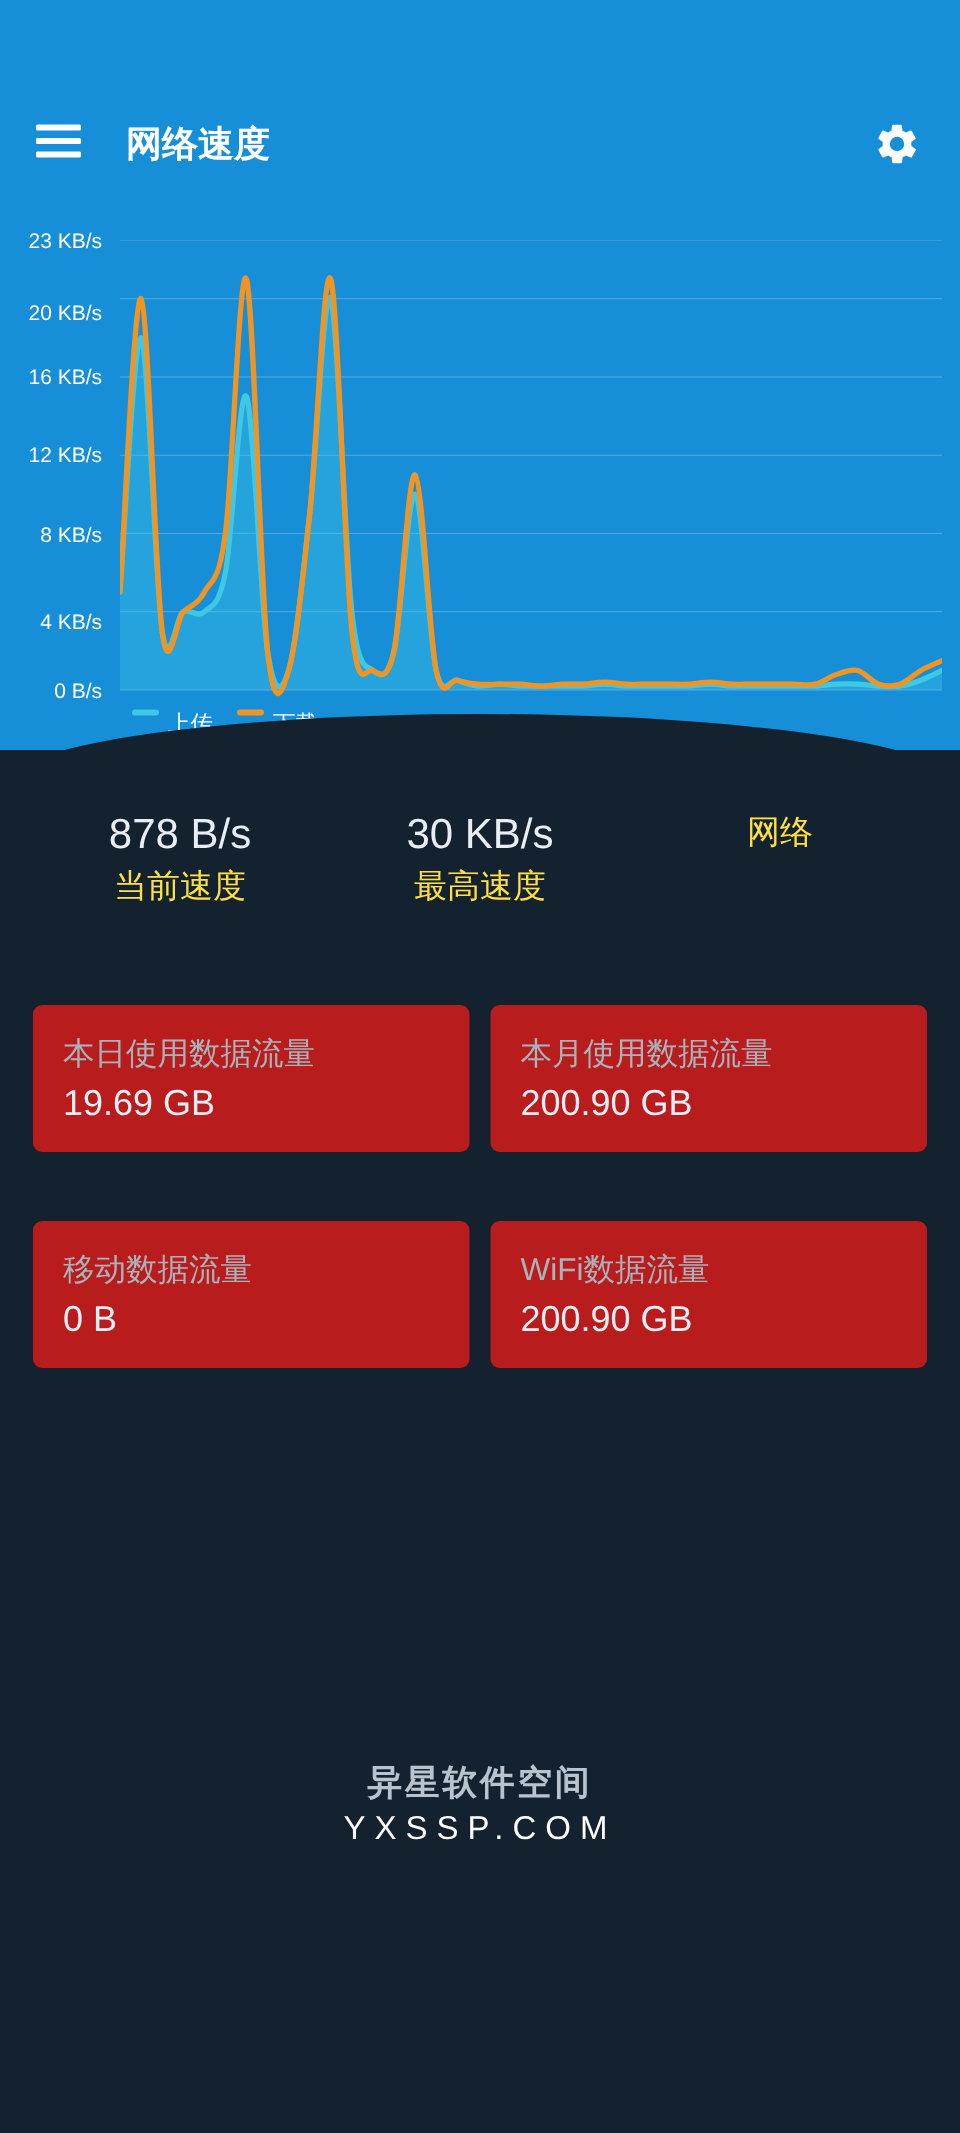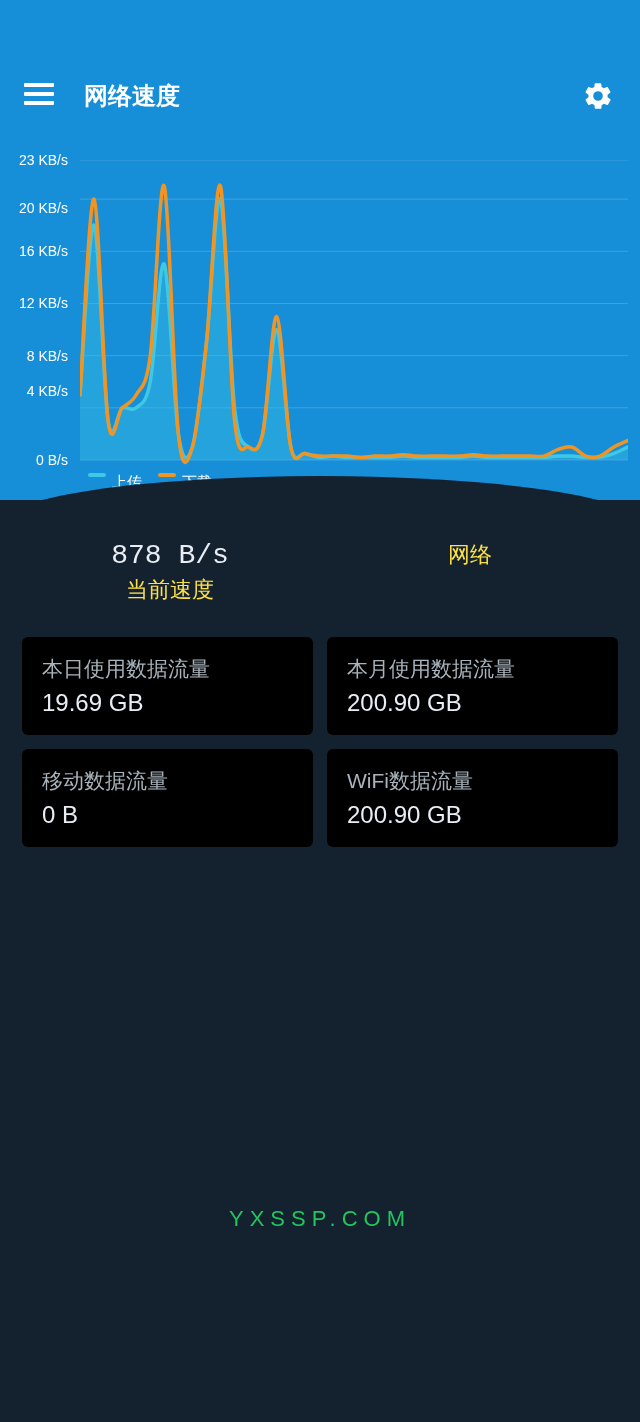--- a/index.html
+++ b/index.html
@@ -121,42 +121,42 @@
   border-radius: 50% 50% 0 0 / 100% 100% 0 0;
 }
 .stats-row {
   display: flex;
   justify-content: space-around;
   padding: 0 20px 32px;
 }
 .stat {
   text-align: center;
   flex: 1;
-  font-family: Liberation Mono, monospace;
 }
 .stat-value {
   color: #e8eef4;
   font-size: 28px;
   font-weight: 400;
   margin-bottom: 4px;
 }
 .stat-label {
   color: #fde047;
   font-size: 22px;
 }
 .cards {
   display: grid;
   grid-template-columns: 1fr 1fr;
   gap: 14px;
   padding: 0 22px;
 }
 .card {
-  background: #000000;
+  background: #b91c1c;
   border-radius: 6px;
   padding: 18px 20px;
+  margin-top: 32px;
 }
 .card-label {
   color: #a9b3bb;
   font-size: 21px;
   margin-bottom: 6px;
 }
 .card-value {
   color: #e8eef4;
   font-size: 24px;
   font-weight: 400;
@@ -171,21 +171,21 @@
 }
 .wm-title {
   font-size: 23px;
   font-weight: 700;
   letter-spacing: 2px;
   color: #b8c3cd;
 }
 .wm-url {
   font-size: 22px;
   letter-spacing: 6px;
-  color: #22c55e;
+  color: #ffffff;
   margin-top: 2px;
 }
 </style>
 </head>
 <body>
 
 <div class="header-section">
   <div class="status-bar"></div>
   <div class="app-bar">
     <div class="menu-icon">
@@ -202,21 +202,21 @@
   </div>
 
   <div class="chart-area">
     <div class="y-axis">
 
     <div class="y-tick" style="top: 0px;">23 KB/s</div>
         <div class="y-tick" style="top: 32px; margin-top: 16px;">20 KB/s</div>
         <div class="y-tick" style="top: 91.3043px;">16 KB/s</div>
         <div class="y-tick" style="top: 143.478px;">12 KB/s</div>
         <div class="y-tick" style="top: 195.652px;">8 KB/s</div>
-        <div class="y-tick" style="top: 231px;">4 KB/s</div>
+        <div class="y-tick" style="top: 254px;">4 KB/s</div>
         <div class="y-tick" style="top: 300px;">0 B/s</div>
       </div>
     <svg class="chart-svg" id="chart-svg" preserveAspectRatio="none" viewBox="0 0 548 310">
         <line x1="0" x2="548" y1="0" y2="0" stroke="rgba(255,255,255,0.35)" stroke-width="0.5"></line>
         <line x1="0" x2="548" y1="39.1304347826087" y2="39.1304347826087" stroke="rgba(255,255,255,0.35)" stroke-width="0.5"></line>
         <line x1="0" x2="548" y1="91.30434782608697" y2="91.30434782608697" stroke="rgba(255,255,255,0.35)" stroke-width="0.5"></line>
         <line x1="0" x2="548" y1="143.47826086956522" y2="143.47826086956522" stroke="rgba(255,255,255,0.35)" stroke-width="0.5"></line>
         <line x1="0" x2="548" y1="195.65217391304347" y2="195.65217391304347" stroke="rgba(255,255,255,0.35)" stroke-width="0.5"></line>
         <line x1="0" x2="548" y1="247.82608695652175" y2="247.82608695652175" stroke="rgba(255,255,255,0.35)" stroke-width="0.5"></line>
         <line x1="0" x2="548" y1="300" y2="300" stroke="rgba(255,255,255,0.35)" stroke-width="0.5"></line>
@@ -237,20 +237,24 @@
   </div>
 </div>
 
 <div class="body-section">
   <div class="stats-row">
       <div class="stat">
         <div class="stat-value">878 B/s</div>
         <div class="stat-label">当前速度</div>
       </div>
       <div class="stat">
+        <div class="stat-value">30 KB/s</div>
+        <div class="stat-label">最高速度</div>
+      </div>
+      <div class="stat">
         <div class="stat-label">网络</div>
       </div>
     </div>
   <div class="cards">
       <div class="card">
         <div class="card-label">本日使用数据流量</div>
         <div class="card-value">19.69 GB</div>
       </div>
       <div class="card">
         <div class="card-label">本月使用数据流量</div>
@@ -259,15 +263,16 @@
       <div class="card">
         <div class="card-label">移动数据流量</div>
         <div class="card-value">0 B</div>
       </div>
       <div class="card">
         <div class="card-label">WiFi数据流量</div>
         <div class="card-value">200.90 GB</div>
       </div>
     </div>
   <div class="watermark">
+    <div class="wm-title">异星软件空间</div>
     <div class="wm-url">YXSSP.COM</div>
   </div>
 </div>
 
 </body></html>

